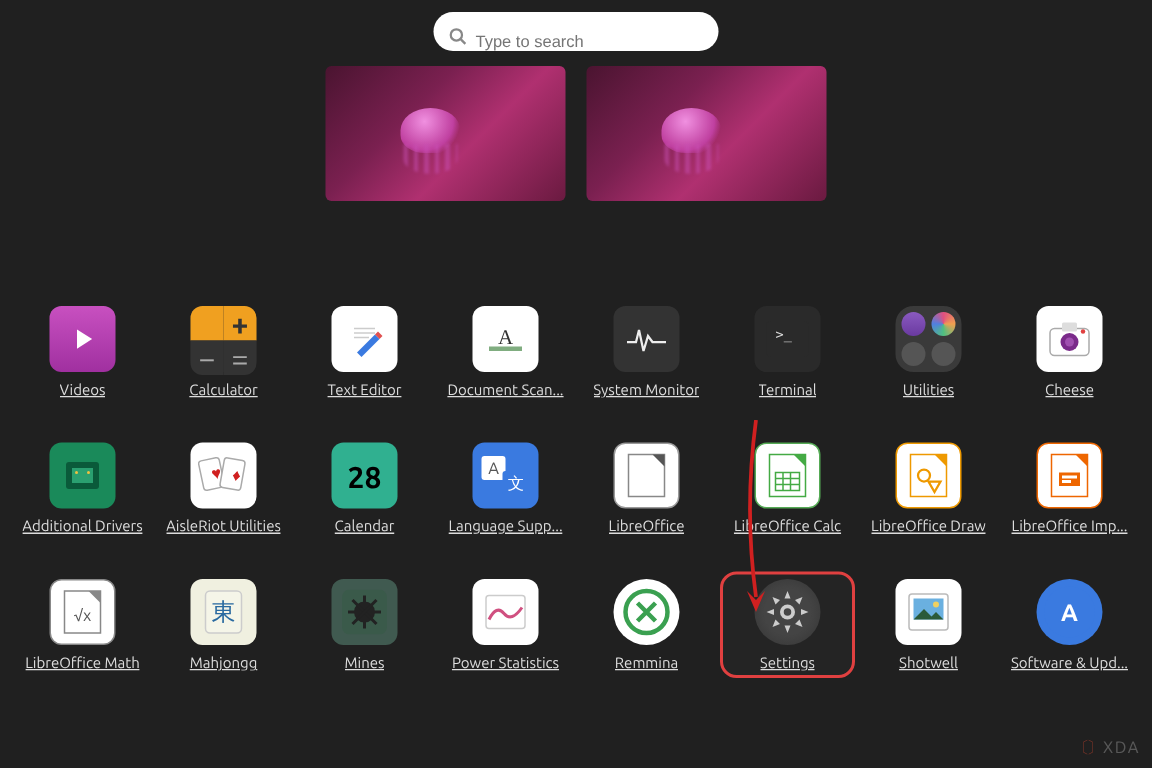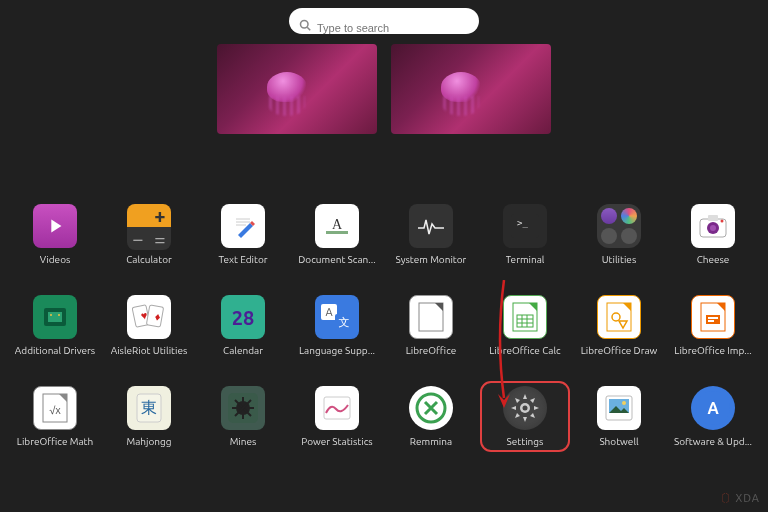--- a/index.html
+++ b/index.html
@@ -109,20 +109,21 @@
     position: relative;
   }
   .label {
     font-size: 10px;
     color: #ddd;
     text-align: right;
     white-space: nowrap;
     overflow: hidden;
     text-overflow: ellipsis;
     max-width: 84px;
+    text-decoration: underline;
   }
   
   .arrow {
     position: absolute;
     top: 280px;
     left: 494px;
     width: 20px;
     height: 130px;
     pointer-events: none;
   }
@@ -146,21 +147,21 @@
   .ic-calc { background: #2a2a2a; }
   .ic-text { background: #fff; }
   .ic-scan { background: #fff; }
   .ic-sysmon { background: #333; }
   .ic-term { background: #2a2a2a; }
   .ic-util { background: #3a3a3a; border-radius: 12px; padding: 4px; display: grid; grid-template-columns: 1fr 1fr; gap: 3px; }
   .ic-util > span { width: 16px; height: 16px; border-radius: 50%; }
   .ic-cheese { background: #fff; }
   .ic-drv { background: #1a8a5a; }
   .ic-cards { background: #fff; }
-  .ic-cal { background: #30b090; color: #4c1d95; font-weight: bold; }
+  .ic-cal { background: #30b090; color: #000000; font-weight: bold; }
   .ic-lang { background: #3a7ae0; }
   .ic-libre { background: #fff; border: 1px solid #999; }
   .ic-calc2 { background: #fff; border: 1px solid #5a5; }
   .ic-draw { background: #fff; border: 1px solid #e90; }
   .ic-imp { background: #fff; border: 1px solid #e60; }
   .ic-math { background: #fff; border: 1px solid #888; }
   .ic-mah { background: #f0f0e0; }
   .ic-mines { background: #405a50; }
   .ic-power { background: #fff; }
   .ic-remmina { background: #fff; border-radius: 50%; }

